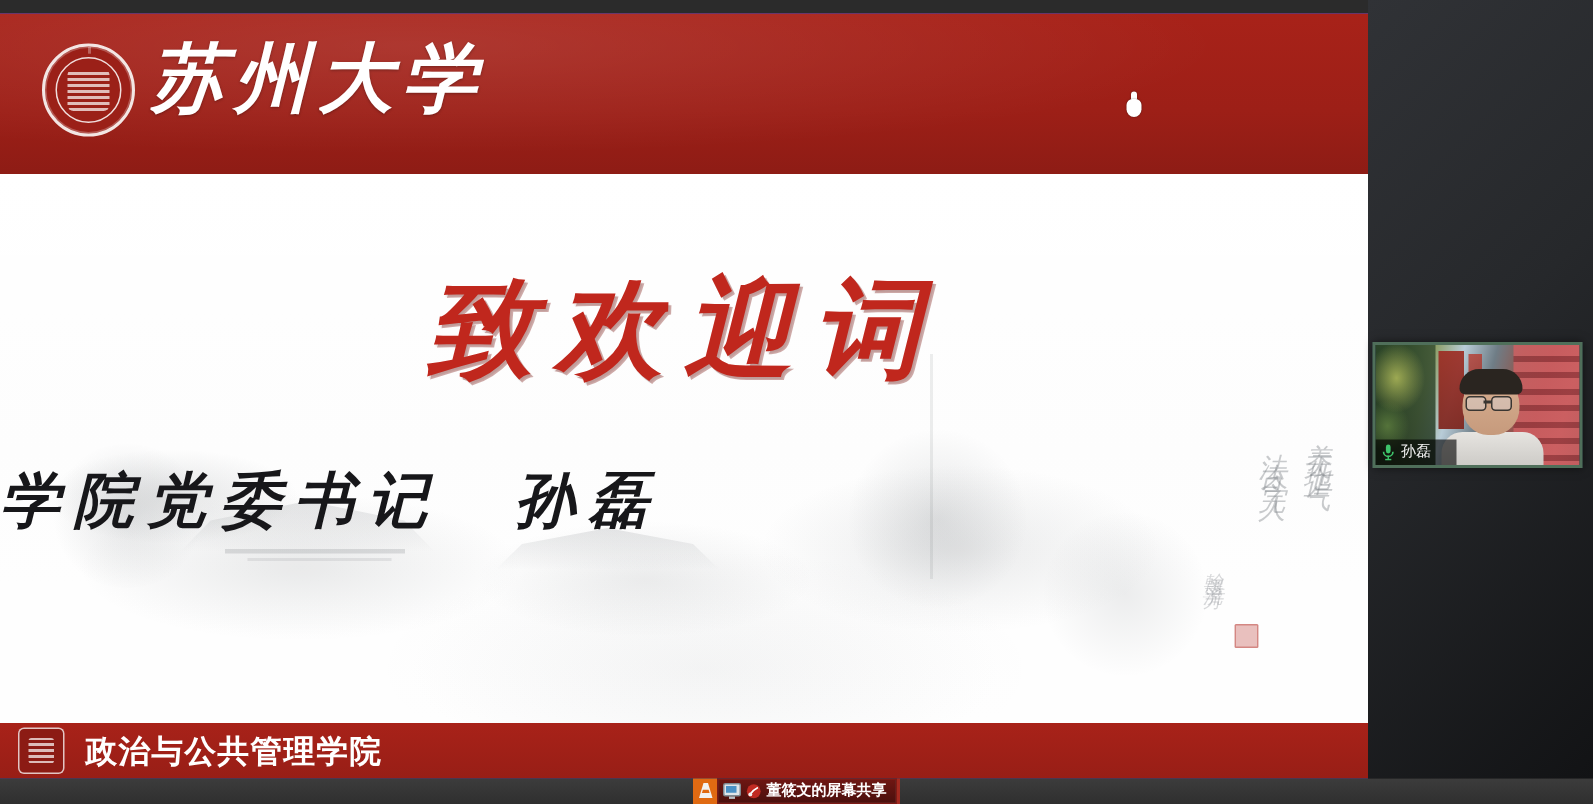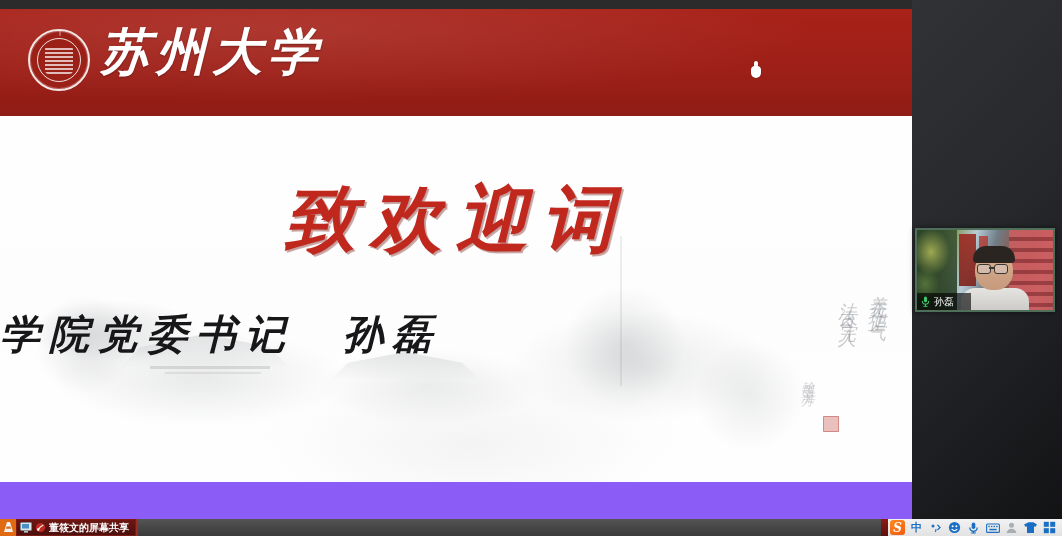--- a/index.html
+++ b/index.html
@@ -131,21 +131,21 @@
   .vid-body{position:absolute;left:44px;top:58px;width:68px;height:26px;border-radius:14px 14px 0 0;
       background:linear-gradient(180deg,#e6e4e0,#c9c7c3);}
   .name-chip{position:absolute;left:0;bottom:0;height:17px;min-width:46px;
       background:rgba(0,0,0,.62);display:flex;align-items:center;padding:0 5px 0 3px;gap:3px;}
   .mic-ico{width:11px;height:13px;flex:0 0 auto;}
   .name-chip span{color:#f2f2f2;font-size:10px;line-height:11px;white-space:nowrap;
       font-family:"DejaVu Sans","Liberation Sans",sans-serif;}
 
   
   .taskbar{position:absolute;left:0;top:519px;width:1062px;height:17px;
-      background:linear-gradient(180deg,#3c3c3c 0%,#2f2f2f 100%);display:flex;align-items:center;}
+      background:linear-gradient(180deg,#3c3c3c 0%,#2f2f2f 100%);display:flex;align-items:center;flex-direction:column;}
   .tb-left{display:flex;align-items:center;height:17px;}
   .tb-vlc{width:16px;height:17px;background:#e06a12;display:flex;align-items:center;justify-content:center;}
   .tb-vlc svg{display:block;}
   .tb-task{display:flex;align-items:center;height:17px;gap:3px;padding:0 6px 0 3px;
       background:linear-gradient(180deg,#6d1612,#4b100d);border:1px solid #7d1a15;box-sizing:border-box;}
   .tb-task .lbl{color:#fff;font-size:10px;line-height:12px;white-space:nowrap;
       font-family:"DejaVu Sans","Liberation Sans",sans-serif;font-weight:700;}
   .tb-spacer{flex:1 1 auto;height:17px;
       background:linear-gradient(180deg,#555 0%,#454545 55%,#3b3b3b 100%);}
   
@@ -202,20 +202,26 @@
       <div class="motto m1">养天地正气</div>
       <div class="motto m2">法古今完人</div>
       <div class="motto m3">翰墨流芳</div>
 
       <div class="stamp"></div>
 
       <div class="title">致欢迎词</div>
       <div class="subtitle">学院党委书记　孙磊</div>
     </div>
 
+    <div class="slide-footer">
+      <div class="foot-seal">
+        <div class="foot-seal-core"></div>
+      </div>
+      <div class="foot-text">政治与公共管理学院</div>
+    </div>
   </div>
 
   <div class="video-tile">
     <div class="vid-bg"></div>
     <div class="vid-tree"></div>
     <div class="vid-banner"></div>
     <div class="vid-banner2"></div>
     <div class="vid-bldg"></div>
     <div class="vid-body"></div>
     <div class="vid-person-head"></div>

